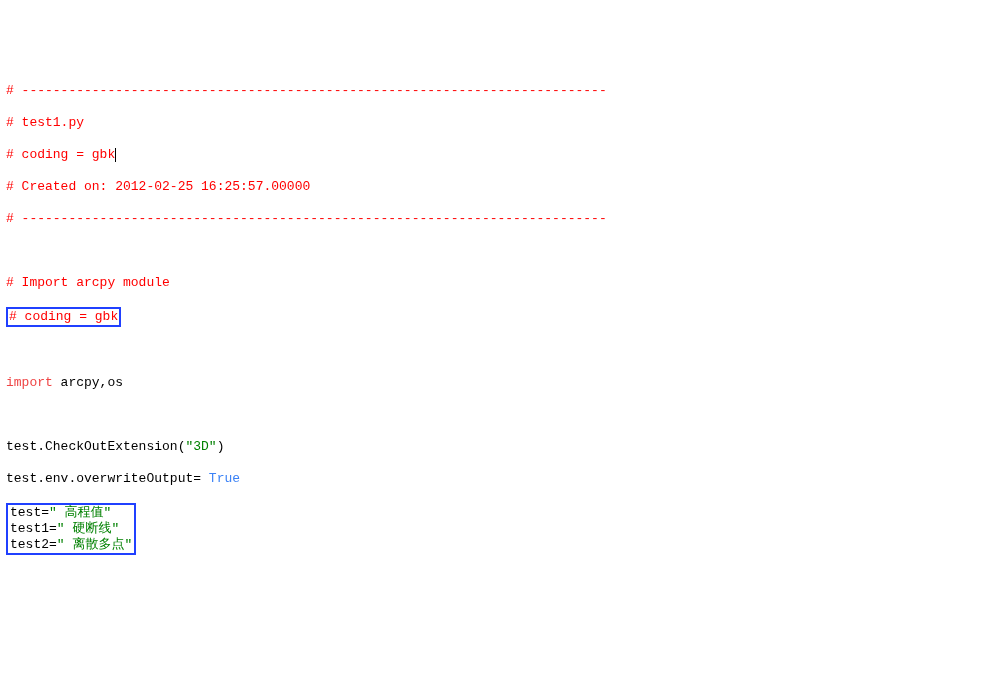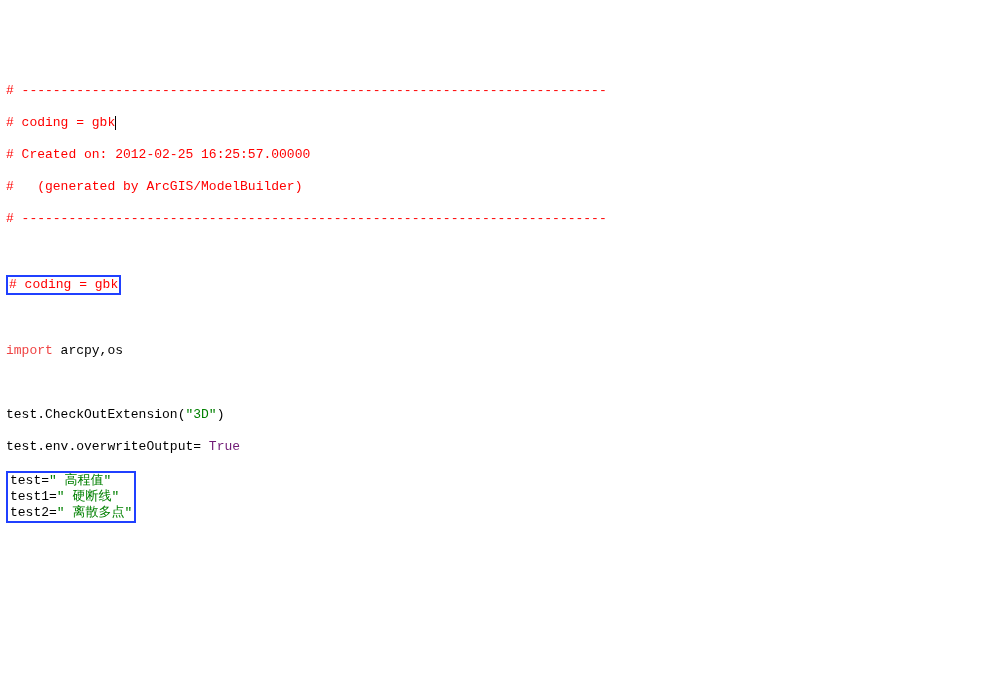--- a/index.html
+++ b/index.html
@@ -11,21 +11,21 @@
     background: #ffffff;
     color: #000000;
     white-space: pre;
     width: 993px;
     box-sizing: border-box;
     position: relative;
   }
   .ln { display: block; }
   .c-red { color: #ff0000; }
   .c-orange { color: #ef4444; }
-  .c-purple { color: #701a75; }
+  .c-purple { color: #3b82f6; }
   .c-green { color: #008000; }
   .c-black { color: #000000; text-align: right; }
   .box-inline {
     border: 2px solid #2040ff;
     display: inline-block;
     padding: 0 1px;
   }
   .box-block {
     border: 2px solid #2040ff;
     display: inline-block;
@@ -38,25 +38,26 @@
     vertical-align: text-bottom;
   }
 </style>
 </head>
 <body>
 
 
 
 <div>
 <span class="ln c-red"># ---------------------------------------------------------------------------</span>
+<span class="ln c-red"># test1.py</span>
 <span class="ln"><span class="c-red"># coding = gbk</span><span class="caret"></span></span>
 <span class="ln c-red"># Created on: 2012-02-25 16:25:57.00000</span>
-<span class="ln c-red">#   (generated by ArcGIS/ModelBuilder)</span>
 <span class="ln c-red"># ---------------------------------------------------------------------------</span>
 <span class="ln">&nbsp;</span>
+<span class="ln c-red"># Import arcpy module</span>
 <span class="ln"><span class="box-inline c-red"># coding = gbk</span></span>
 <span class="ln">&nbsp;</span>
 <span class="ln"><span class="c-orange">import</span><span class="c-black"> arcpy,os</span></span>
 <span class="ln">&nbsp;</span>
 <span class="ln"><span class="c-black">test.CheckOutExtension(</span><span class="c-green">"3D"</span><span class="c-black">)</span></span>
 <span class="ln"><span class="c-black">test.env.overwriteOutput= </span><span class="c-purple">True</span></span>
 <span><span class="box-block"><span class="ln"><span class="c-black">test=</span><span class="c-green">" 高程值"</span></span><span class="ln"><span class="c-black">test1=</span><span class="c-green">" 硬断线"</span></span><span class="ln"><span class="c-black">test2=</span><span class="c-green">" 离散多点"</span></span></span></span>
 <span class="ln">&nbsp;</span>
 
 

